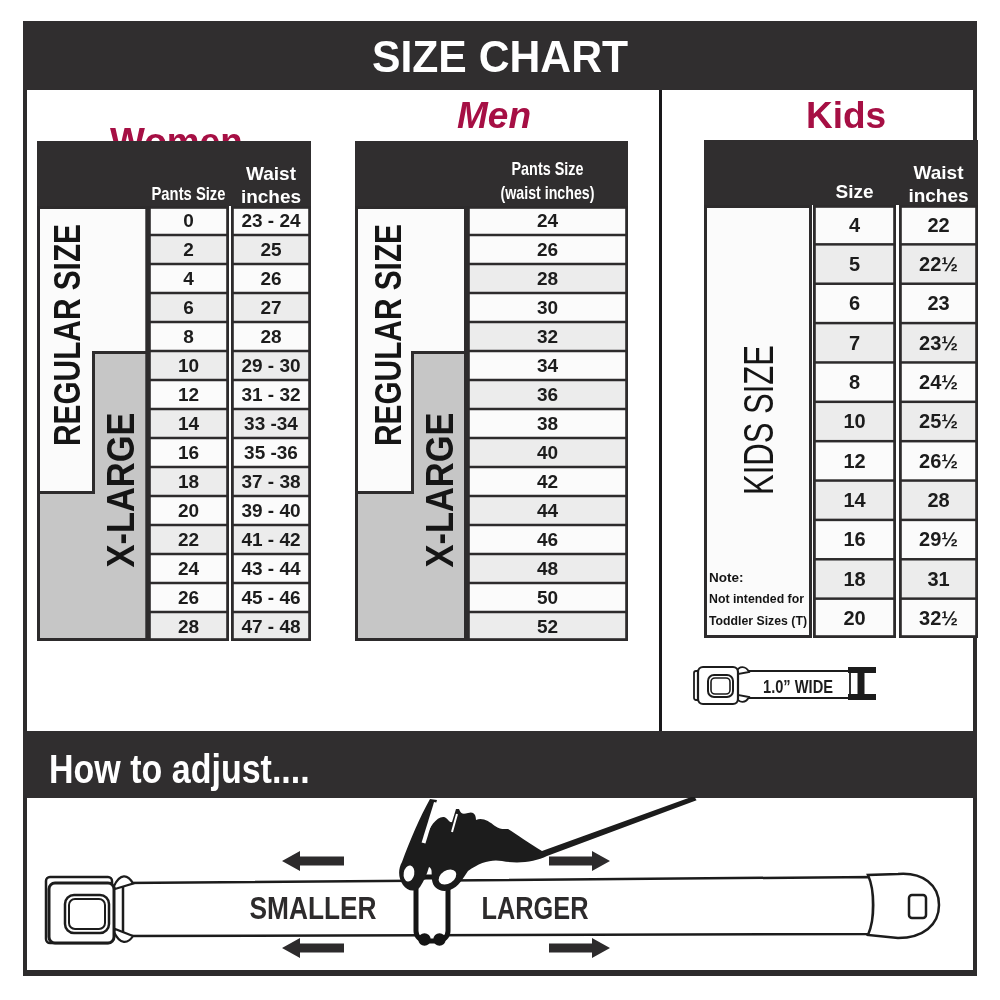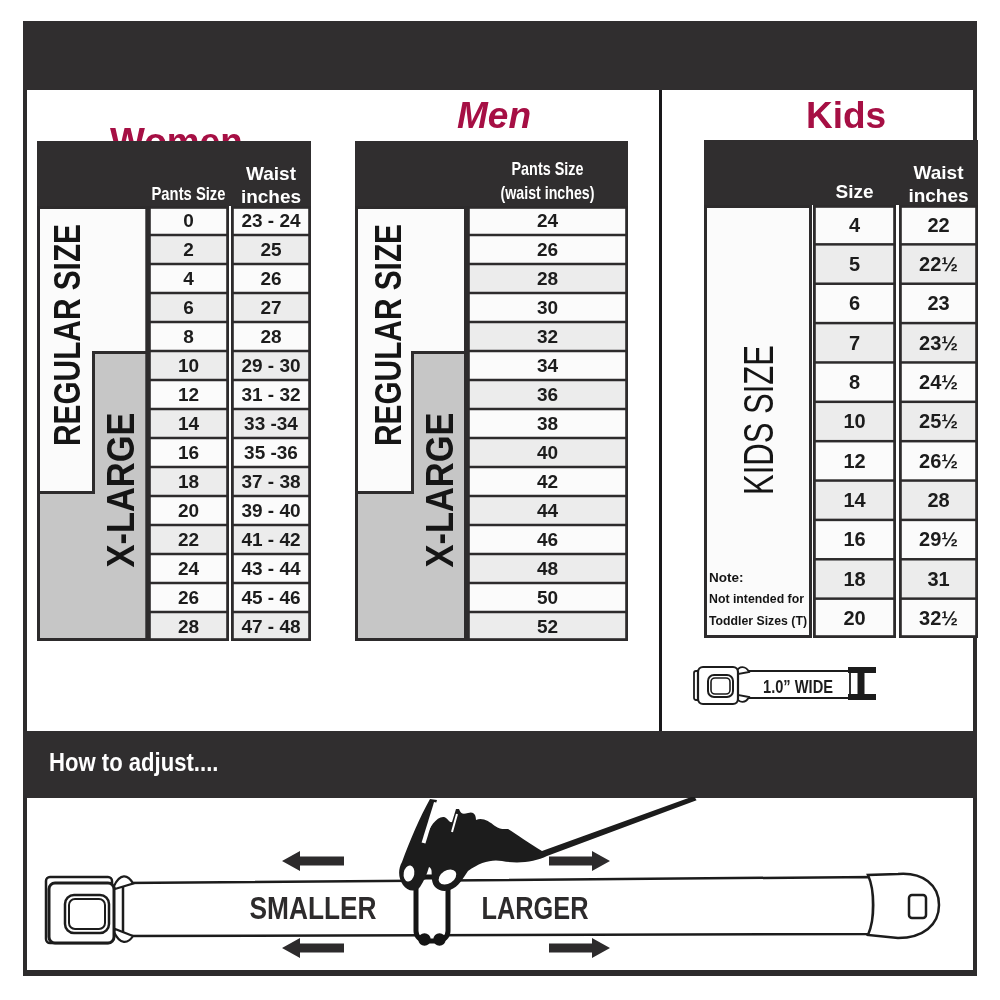--- a/index.html
+++ b/index.html
@@ -10,20 +10,23 @@
   .charcoal{background:#302e2f;}
   .ttl{position:absolute;font-weight:bold;font-size:37px;color:#a60f44;letter-spacing:0px;}
   svg text{font-family:"Liberation Sans", sans-serif;}
 </style>
 </head>
 <body>
 <div id="page">
 
   <div class="abs charcoal" style="left:23px;top:21px;width:954px;height:69px;"></div>
 
+  <div class="abs" style="left:0;top:35px;width:1000px;text-align:center;line-height:1;">
+    <span style="display:inline-block;transform:scaleX(0.97);font-weight:bold;font-size:44px;color:#ffffff;">SIZE&nbsp;CHART</span>
+  </div>
 
   <div class="abs" style="left:23px;top:90px;width:4px;height:641px;background:#2d2b2c;"></div>
 
   <div class="abs" style="left:973px;top:90px;width:4px;height:641px;background:#2d2b2c;"></div>
 
   <div class="abs" style="left:659px;top:90px;width:3px;height:641px;background:#19181a;"></div>
 
   <div class="ttl" style="left:110px;top:95px;margin-top:26px;">Women</div>
 
   <div class="ttl" style="left:457px;top:95px;font-style:italic;">Men</div>
@@ -324,21 +327,21 @@
     <text x="110" y="33" text-anchor="middle" font-size="17.5" font-weight="bold" fill="#1c1c1c" textLength="70" lengthAdjust="spacingAndGlyphs">1.0” WIDE</text>
 
     <rect x="169.5" y="7" width="7" height="33" fill="#1c1c1c"></rect>
     <rect x="160" y="7" width="28" height="6" fill="#1c1c1c"></rect>
     <rect x="160" y="34" width="28" height="6" fill="#1c1c1c"></rect>
   </svg>
   </div>
 
   <div class="abs charcoal" style="left:23px;top:731px;width:954px;height:67px;"></div>
 
-  <div class="abs" style="left:49px;top:747px;font-weight:bold;font-size:26px;color:#ffffff;"><span style="display:inline-block;transform:scaleX(0.85);transform-origin:0 0;">How to adjust....</span></div>
+  <div class="abs" style="left:49px;top:747px;font-weight:bold;font-size:40px;color:#ffffff;"><span style="display:inline-block;transform:scaleX(0.85);transform-origin:0 0;">How to adjust....</span></div>
 
   <div class="abs" style="left:23px;top:797px;text-decoration:underline;">
   <svg width="954" height="179" viewBox="0 0 954 179">
 
     <polygon points="100,86 850,80 850,137 100,139" fill="#ffffff" stroke="#1c1c1c" stroke-width="2.5"></polygon>
 
     <path d="M845,78 C852,94 852,122 845,138 L875,141 C900,141 916,128 916,108 C916,88 900,75 875,77 Z" fill="#ffffff" stroke="#1c1c1c" stroke-width="2.5"></path>
 
     <rect x="886" y="98" width="17" height="23" rx="3" fill="#ffffff" stroke="#1c1c1c" stroke-width="2.5"></rect>
 

